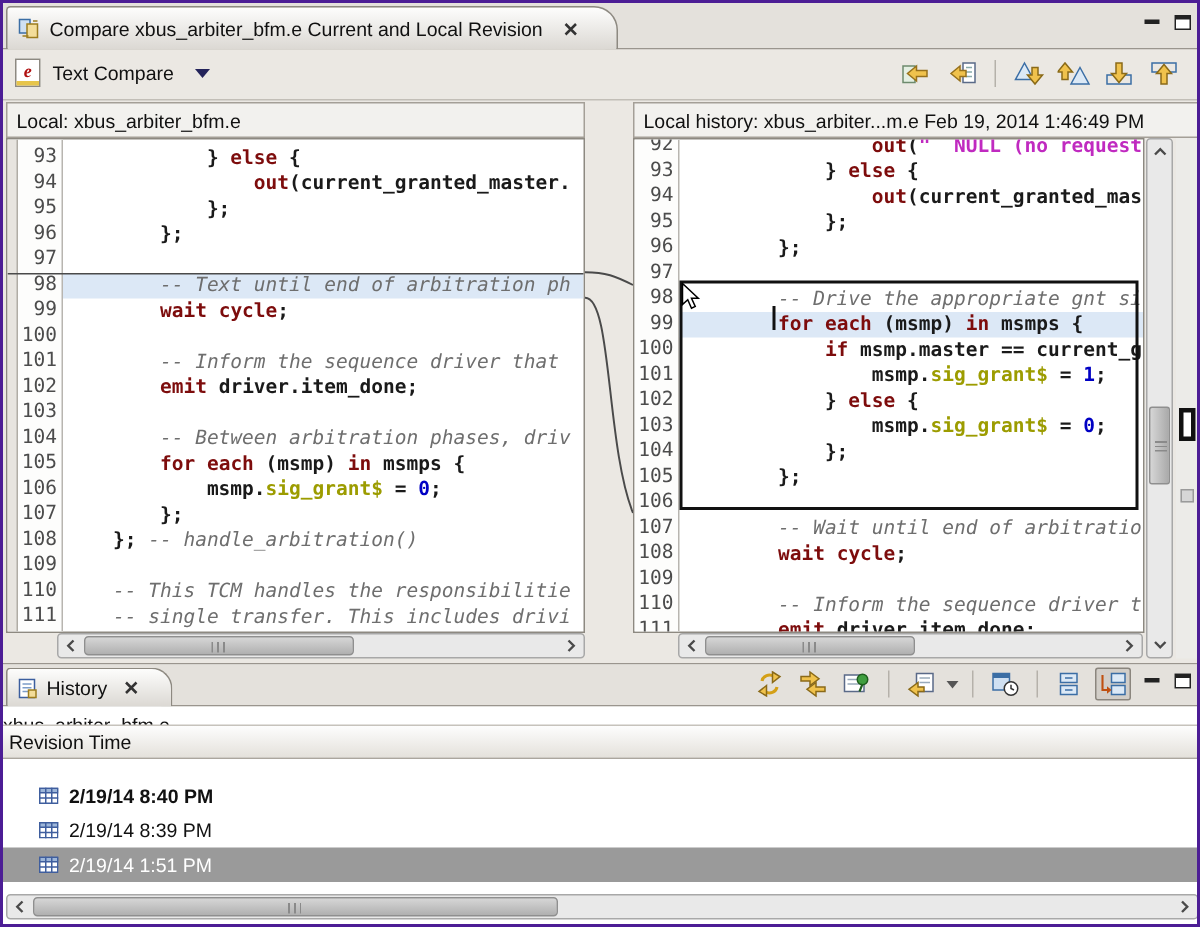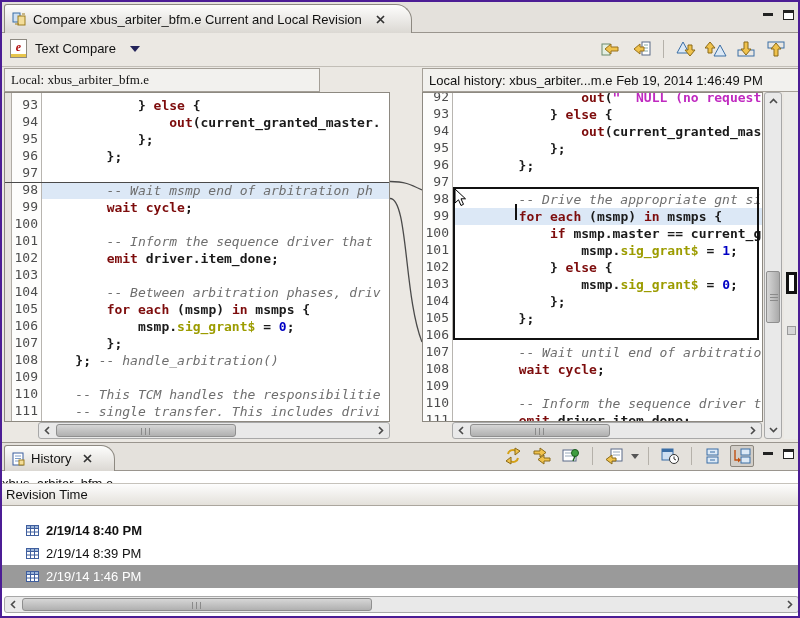--- a/index.html
+++ b/index.html
@@ -25,21 +25,21 @@
   .efile::after{content:"";position:absolute;left:0;bottom:0;width:100%;height:3px;background:#e7c54b;}
   .mode .lbl{font-size:13px;color:#111;}
   .dd-arrow{width:0;height:0;border-left:5px solid transparent;border-right:5px solid transparent;border-top:6px solid #23235a;margin-left:6px;}
   .tb-right{position:absolute;right:14px;top:4px;display:flex;align-items:center;gap:6px;}
   .tbtn{width:24px;height:24px;display:flex;align-items:center;justify-content:center;}
   .tsep{width:1px;height:18px;background:#b5b1aa;margin:0 4px;}
 
   
   .pane-hdr{position:absolute;top:66px;height:24px;background:#f2f1ee;border:1px solid #a49f97;box-sizing:border-box;
             font-size:13px;color:#111;display:flex;align-items:center;padding-left:6px;white-space:nowrap;overflow:hidden;}
-  .hdr-l{left:2px;width:316px;font-family:Liberation Serif, serif;}
+  .hdr-l{left:2px;width:386px;}
   .hdr-r{left:420px;width:378px;}
 
   
   .panel{position:absolute;top:90px;height:330px;background:#fff;border:1px solid #8d8981;box-sizing:border-box;overflow:hidden;}
   .panel-l{left:2px;width:386px;}
   .panel-r{left:420px;width:341px;}
   .strip{position:absolute;left:0;top:0;bottom:0;width:6px;background:#e7e4df;border-right:1px solid #b0aca5;}
   .lnbg{position:absolute;top:0;bottom:0;background:#fdfdfc;border-right:1px solid #b8b5b0;}
   .panel-l .lnbg{left:7px;width:29px;}
   .panel-r .lnbg{left:0;width:29px;}
@@ -205,21 +205,21 @@
         <div class="crow">
           <span class="ln">96</span>
           <span class="ct"><span class="t-p">        };</span></span>
         </div>
         <div class="crow">
           <span class="ln">97</span>
           <span class="ct"></span>
         </div>
         <div class="crow hl">
           <span class="ln">98</span>
-          <span class="ct"><span class="t-c">        -- Wait msmp end of arbitration ph</span></span>
+          <span class="ct"><span class="t-c">        -- Text until end of arbitration ph</span></span>
         </div>
         <div class="crow">
           <span class="ln">99</span>
           <span class="ct"><span class="t-p">        </span><span class="t-k">wait cycle</span><span class="t-p">;</span></span>
         </div>
         <div class="crow">
           <span class="ln">100</span>
           <span class="ct"></span>
         </div>
         <div class="crow">
@@ -512,21 +512,21 @@
             <path d="M4.5,0 V11 M8.5,0 V11 M0,7 H13" stroke="#3f5e9e"></path>
           </svg>
           <span>2/19/14 8:39 PM</span>
         </div>
         <div class="hrow selected">
           <svg width="13" height="11">
             <rect x="0.5" y="0.5" width="12" height="10" fill="#fff" stroke="#3f5e9e"></rect>
             <rect x="0.5" y="0.5" width="12" height="3" fill="#9db6d9" stroke="#3f5e9e"></rect>
             <path d="M4.5,0 V11 M8.5,0 V11 M0,7 H13" stroke="#3f5e9e"></path>
           </svg>
-          <span>2/19/14 1:46 PM</span>
+          <span>2/19/14 1:51 PM</span>
         </div>
       </div>
     <div class="hsb hsb-bottom">
       <span class="btn l">
         <svg width="7" height="9">
             <polyline class="chev" points="5,1 1.5,4.5 5,8"></polyline>
           </svg>
         </span>
       <div class="hthumb" style="left:17px;width:350px">
           <span class="hgrip"></span>

